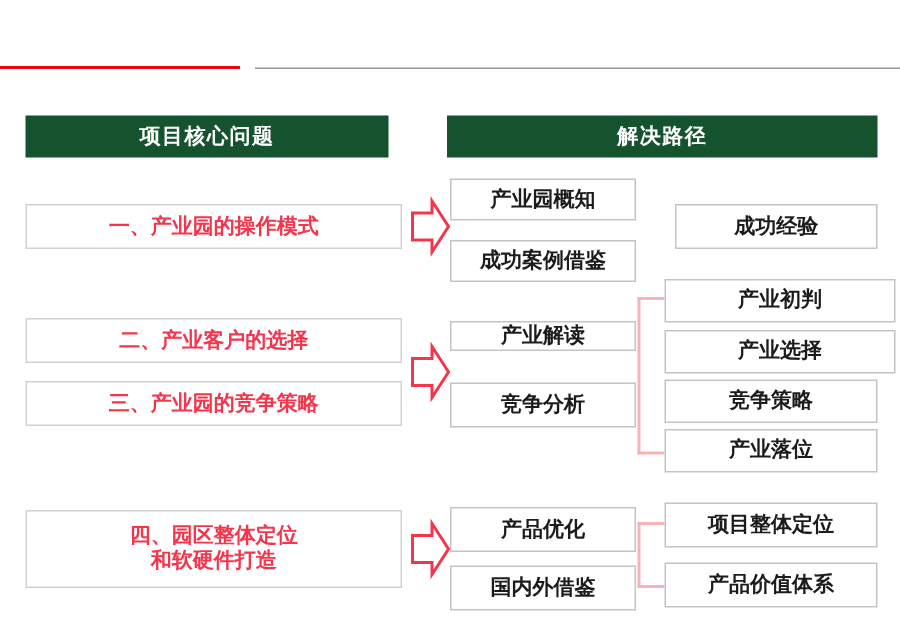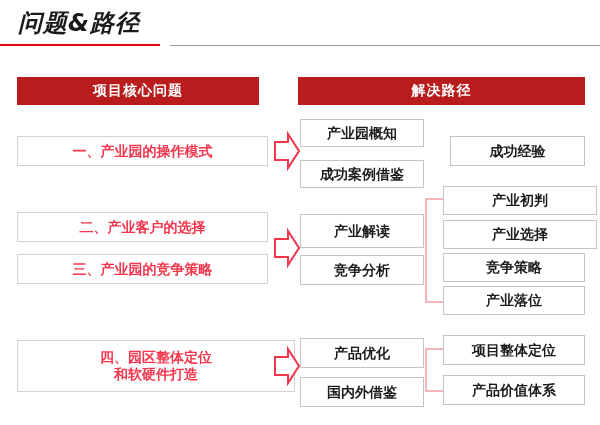--- a/index.html
+++ b/index.html
@@ -24,21 +24,21 @@
     background:#e30613;
   }
   .rule-grey{
     position:absolute;left:170px;top:45px;width:430px;height:1px;
     background:#9a9a9a;
   }
 
   
   .col-head{
     position:absolute;height:28px;
-    background:#b91c1c;
+    background:#14532d;
     color:#ffffff;
     font-size:14px;font-weight:bold;
     display:flex;align-items:center;justify-content:center;
     letter-spacing:1px;
   }
   .col-head.left{left:17px;top:77px;width:242px;}
   .col-head.right{left:298px;top:77px;width:287px;}
 
   
   .box{
@@ -61,35 +61,35 @@
     border-color:#c4c4c4;
   }
   .box.path.sub{
     font-size:14px;
   }
 
   
   #issue-1{left:17px;top:136px;width:251px;height:30px;}
   #issue-2{left:17px;top:212px;width:251px;height:30px;}
   #issue-3{left:17px;top:254px;width:251px;height:30px;align-items:center;}
-  #issue-4{left:17px;top:340px;width:278px;height:52px;flex-direction:column;}
+  #issue-4{left:17px;top:340px;width:251px;height:52px;flex-direction:column;}
 
   
   .arrow{
     position:absolute;
     width:30px;height:42px;
   }
   #arrow-1{left:272px;top:130px;}
   #arrow-2{left:272px;top:227px;}
   #arrow-3{left:272px;top:345px;}
 
   
   #mid-1{left:300px;top:119px;width:124px;height:28px;}
   #mid-2{left:300px;top:160px;width:124px;height:28px;}
-  #mid-3{left:300px;top:214px;width:124px;height:34px;}
+  #mid-3{left:300px;top:214px;width:124px;height:20px;}
   #mid-4{left:300px;top:255px;width:124px;height:30px;}
   #mid-5{left:300px;top:338px;width:124px;height:30px;}
   #mid-6{left:300px;top:377px;width:124px;height:30px;}
 
   
   #right-1{left:450px;top:136px;width:135px;height:30px;}
   #right-2{left:443px;top:186px;width:154px;height:29px;}
   #right-3{left:443px;top:220px;width:154px;height:29px;}
   #right-4{left:443px;top:253px;width:142px;height:29px;}
   #right-5{left:443px;top:286px;width:142px;height:29px;}
@@ -104,21 +104,20 @@
     border-right:none;
   }
   #bracket-a{left:425px;top:198px;width:20px;height:105px;}
   #bracket-b{left:425px;top:348px;width:20px;height:44px;}
 </style>
 </head>
 <body>
 
 <div id="slide">
 
-  <div class="slide-title">问题&amp;路径</div>
   <div class="rule-red"></div>
   <div class="rule-grey"></div>
 
   <div class="col-head left">项目核心问题</div>
   <div class="col-head right">解决路径</div>
 
   <div class="box issue" id="issue-1">
     <span>一、产业园的操作模式</span>
   </div>
   <div class="box issue" id="issue-2">

